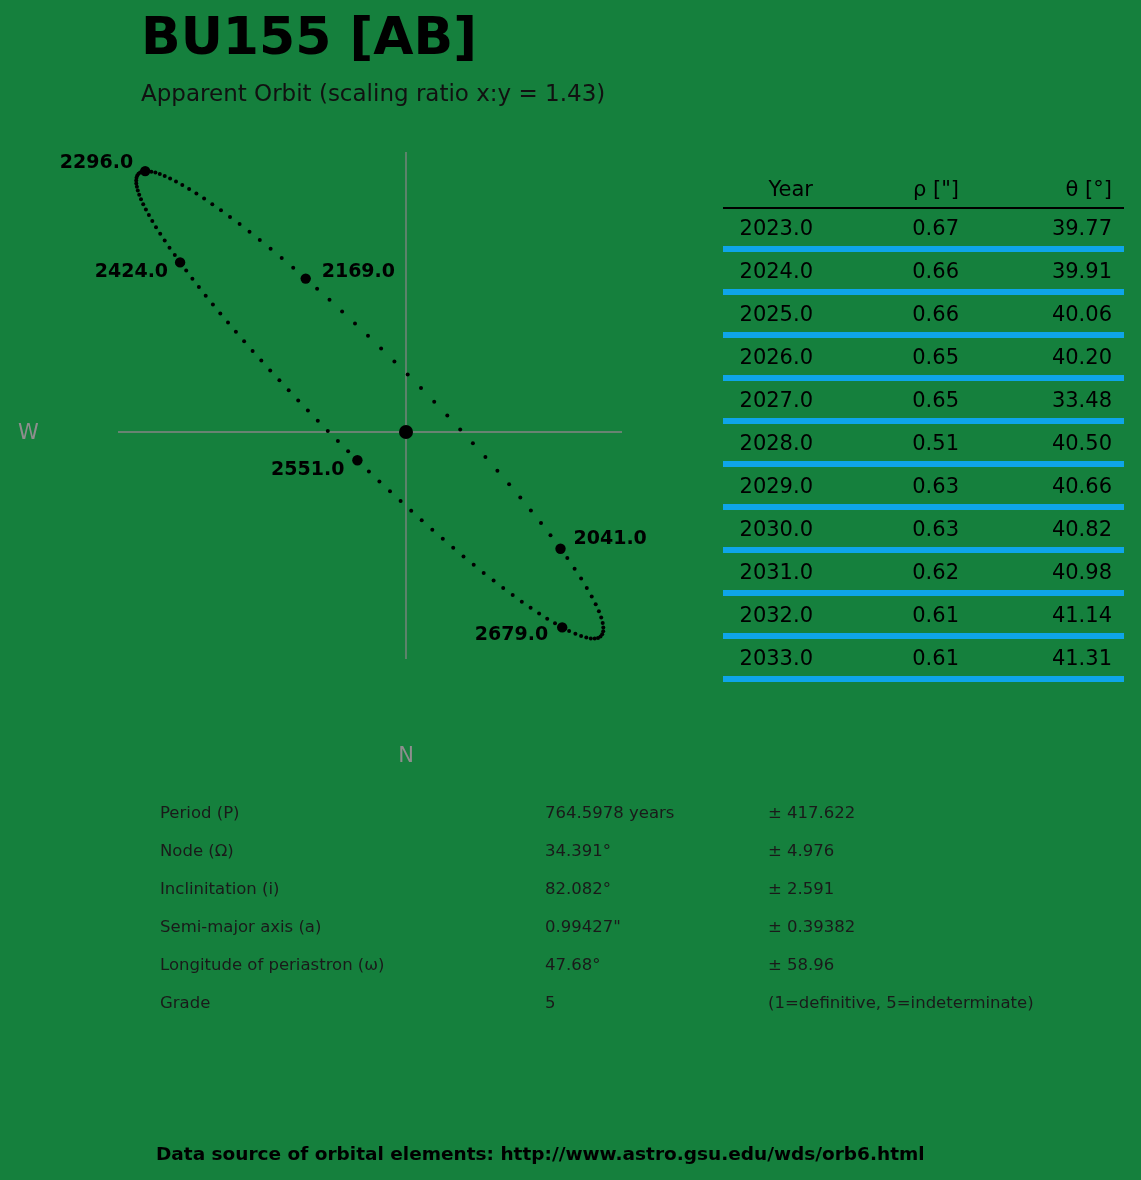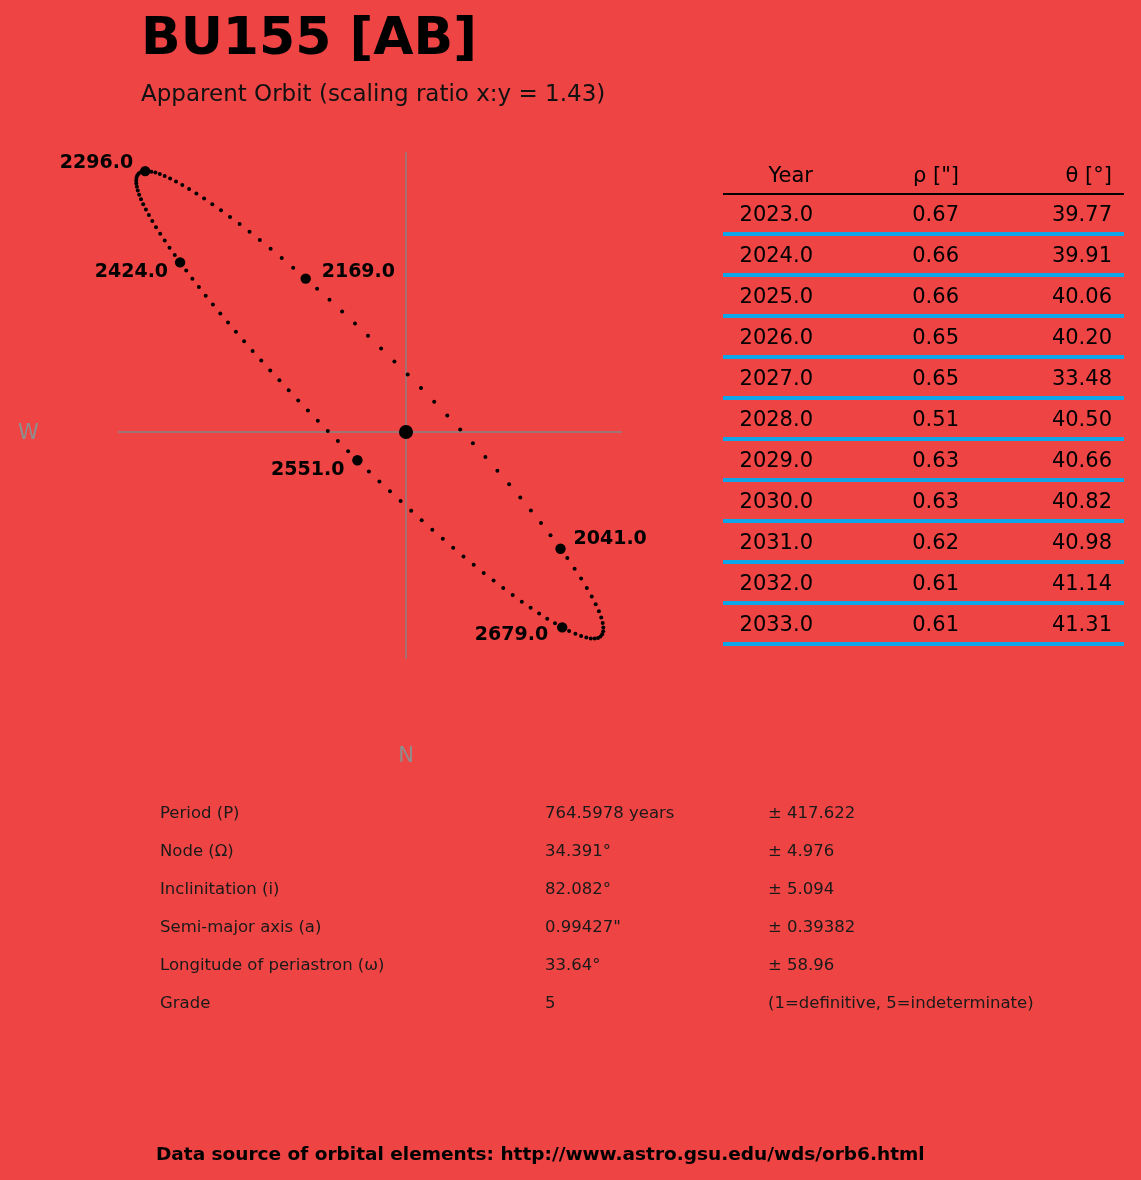--- a/index.html
+++ b/index.html
@@ -1,26 +1,26 @@
 <!DOCTYPE html>
 <html><head>
 <meta charset="utf-8">
 <style>
   html,body{margin:0;padding:0;background:#fff;}
-  #page{position:relative;width:1141px;height:1180px;background:#ef4444;
+  #page{position:relative;width:1141px;height:1180px;background:#15803d;
         font-family:"DejaVu Sans",sans-serif;color:#000;overflow:hidden;}
   .abs{position:absolute;}
   #title{left:141px;top:6px;font-size:52px;font-weight:bold;letter-spacing:0px;}
   #subtitle{left:141px;top:80px;font-size:23px;font-weight:normal;color:#111;}
   #orbit-svg{left:0;top:0;}
   
-  #eph-table{left:723px;top:156px;border-collapse:collapse;table-layout:fixed;}
+  #eph-table{left:723px;top:170px;border-collapse:collapse;table-layout:fixed;}
   #eph-table th,#eph-table td{
     font-size:21px;font-weight:normal;text-align:right;height:37px;padding:0;
-    border-bottom:4px solid #0ea5e9;white-space:nowrap;}
+    border-bottom:6px solid #0ea5e9;white-space:nowrap;}
   #eph-table th{border-bottom:2px solid #000;}
   #eph-table .c1{width:90px;}
   #eph-table .c2{width:146px;}
   #eph-table .c3{width:153px;padding-right:12px;}
   
   #elements{left:2px;top:793px;width:1141px;}
   .el-row{position:relative;height:38px;font-size:16.5px;color:#1a1a1a;}
   .el-row span{position:absolute;top:50%;transform:translateY(-50%);white-space:nowrap;}
   .el-label{left:158px;}
   .el-value{left:543px;}
@@ -261,30 +261,30 @@
         <span class="el-error">± 417.622</span>
       </div>
       <div class="el-row">
         <span class="el-label">Node (Ω)</span>
         <span class="el-value">34.391°</span>
         <span class="el-error">± 4.976</span>
       </div>
       <div class="el-row">
         <span class="el-label">Inclinitation (i)</span>
         <span class="el-value">82.082°</span>
-        <span class="el-error">± 5.094</span>
+        <span class="el-error">± 2.591</span>
       </div>
       <div class="el-row">
         <span class="el-label">Semi-major axis (a)</span>
         <span class="el-value">0.99427"</span>
         <span class="el-error">± 0.39382</span>
       </div>
       <div class="el-row">
         <span class="el-label">Longitude of periastron (ω)</span>
-        <span class="el-value">33.64°</span>
+        <span class="el-value">47.68°</span>
         <span class="el-error">± 58.96</span>
       </div>
       <div class="el-row">
         <span class="el-label">Grade</span>
         <span class="el-value">5</span>
         <span class="el-error">(1=definitive, 5=indeterminate)</span>
       </div>
     </div>
 
   <div id="footer" class="abs">Data source of orbital elements: http://www.astro.gsu.edu/wds/orb6.html</div>

